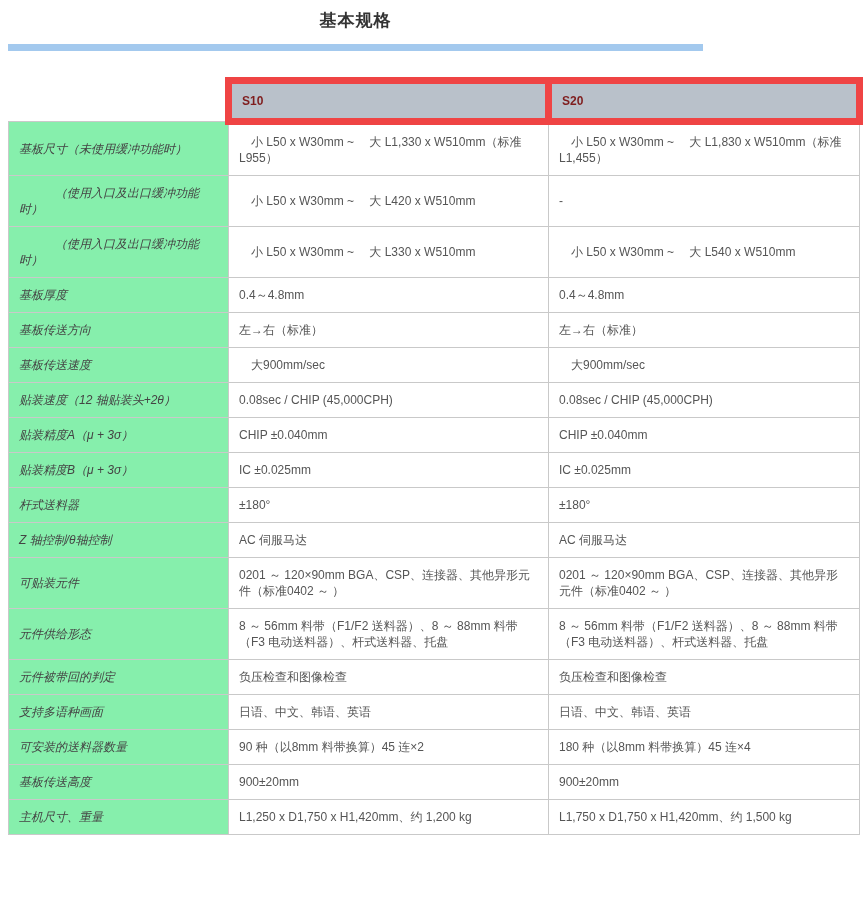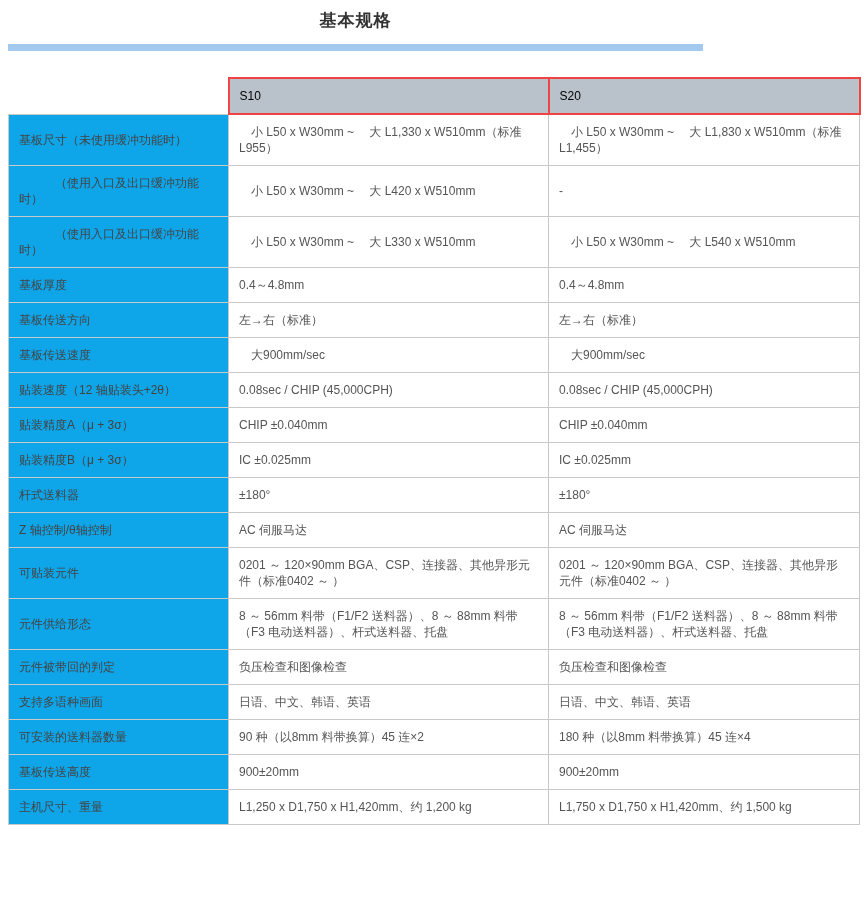--- a/index.html
+++ b/index.html
@@ -44,36 +44,37 @@
     box-sizing: border-box;
     padding: 9px 10px;
     line-height: 16px;
     text-align: left;
     vertical-align: middle;
     white-space: pre-wrap;
     word-break: break-word;
   }
   table.spec-table th.model-header {
     background: #b9c1ca;
-    border: 2px solid #ef4444;
-    color: #000000;
-    font-weight: normal;
+    border: 7px solid #ef4444;
+    color: #7f1d1d;
+    font-weight: bold;
     height: 32px;
   }
   table.spec-table th.corner {
     background: transparent;
     border: none;
   }
   table.spec-table td {
     border: 1px solid #c9c9c9;
     height: 34px;
   }
   table.spec-table td.label-cell {
-    background: #0ea5e9;
+    background: #86efac;
     color: #444;
+    font-style: italic;
   }
   table.spec-table td.value-cell {
     background: #ffffff;
     color: #555;
     margin-top: 16px;
   }
 </style>
 </head>
 <body>
 

